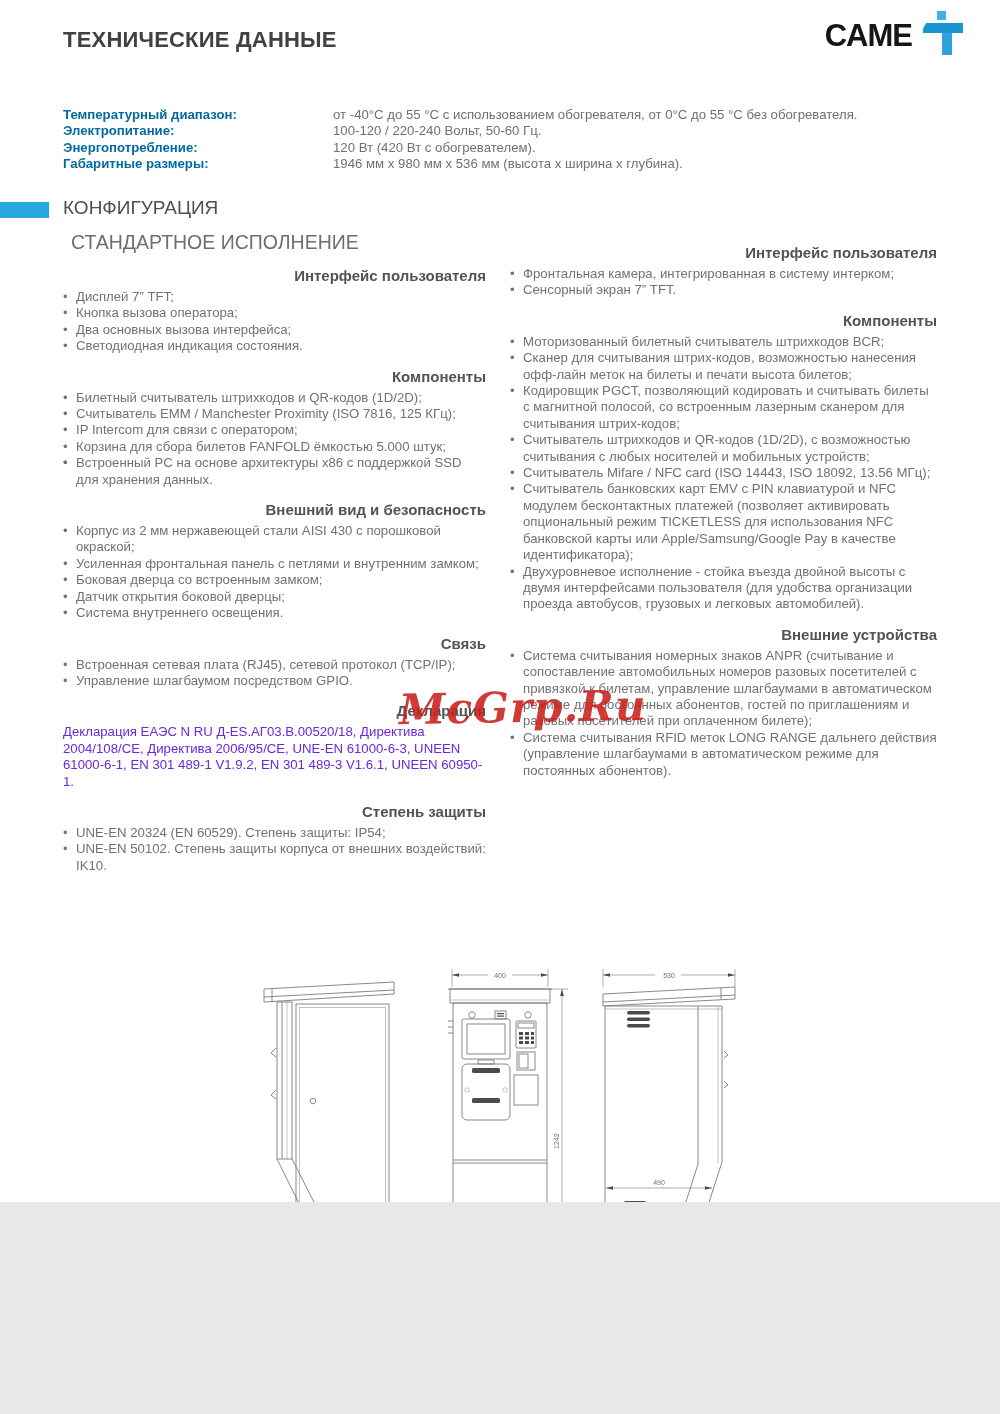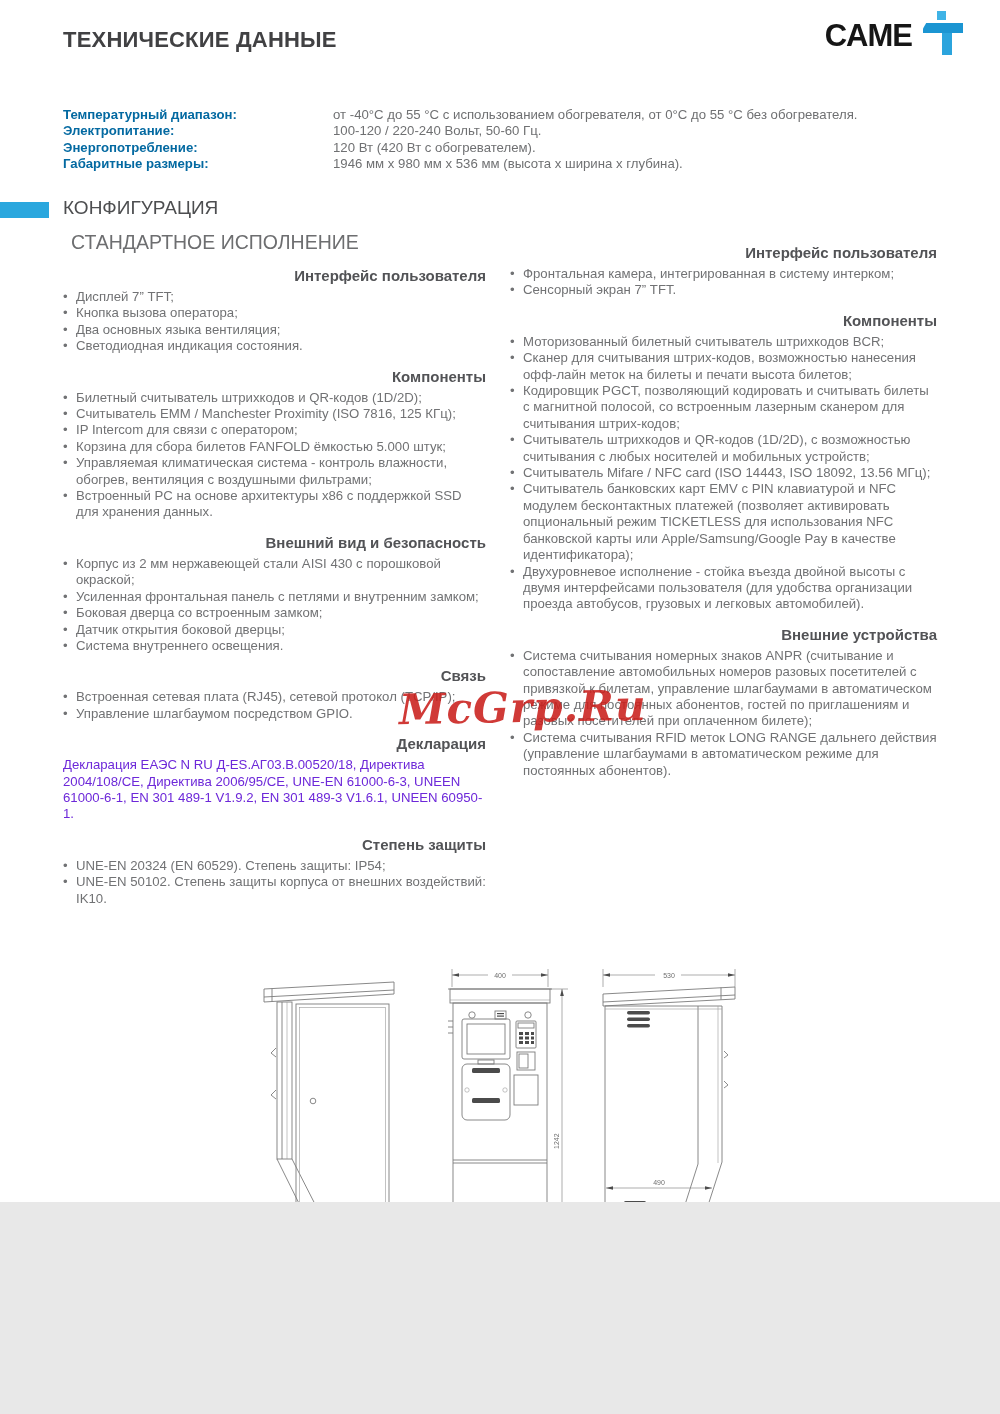--- a/index.html
+++ b/index.html
@@ -88,30 +88,30 @@
   <div class="accent-bar"></div>
   <div class="config-title">КОНФИГУРАЦИЯ</div>
 
   <div class="col col-left">
     <h2 class="col-title">СТАНДАРТНОЕ ИСПОЛНЕНИЕ</h2>
     <div id="groups-left">
         <div class="group">
           <h3 class="group-heading">Интерфейс пользователя</h3>
           <div class="bullet"><span class="dot">•</span><span class="bullet-text">Дисплей 7” TFT;</span></div>
           <div class="bullet"><span class="dot">•</span><span class="bullet-text">Кнопка вызова оператора;</span></div>
-          <div class="bullet"><span class="dot">•</span><span class="bullet-text">Два основных языка вентиляция;</span></div>
+          <div class="bullet"><span class="dot">•</span><span class="bullet-text">Два основных вызова интерфейса;</span></div>
           <div class="bullet"><span class="dot">•</span><span class="bullet-text">Светодиодная индикация состояния.</span></div>
         </div>
         <div class="group">
           <h3 class="group-heading">Компоненты</h3>
           <div class="bullet"><span class="dot">•</span><span class="bullet-text">Билетный считыватель штрихкодов и QR-кодов (1D/2D);</span></div>
           <div class="bullet"><span class="dot">•</span><span class="bullet-text">Считыватель EMM / Manchester Proximity (ISO 7816, 125 КГц);</span></div>
           <div class="bullet"><span class="dot">•</span><span class="bullet-text">IP Intercom для связи с оператором;</span></div>
           <div class="bullet"><span class="dot">•</span><span class="bullet-text">Корзина для сбора билетов FANFOLD ёмкостью 5.000 штук;</span></div>
-          <div class="bullet"><span class="dot">•</span><span class="bullet-text">Управляемая климатическая система - контроль влажности, обогрев, вентиляция с воздушными фильтрами;</span></div>
+          <div class="bullet"><span class="dot">•</span></div>
           <div class="bullet"><span class="dot">•</span><span class="bullet-text">Встроенный PC на основе архитектуры x86 с поддержкой SSD для хранения данных.</span></div>
         </div>
         <div class="group">
           <h3 class="group-heading">Внешний вид и безопасность</h3>
           <div class="bullet"><span class="dot">•</span><span class="bullet-text">Корпус из 2 мм нержавеющей стали AISI 430 с порошковой окраской;</span></div>
           <div class="bullet"><span class="dot">•</span><span class="bullet-text">Усиленная фронтальная панель с петлями и внутренним замком;</span></div>
           <div class="bullet"><span class="dot">•</span><span class="bullet-text">Боковая дверца со встроенным замком;</span></div>
           <div class="bullet"><span class="dot">•</span><span class="bullet-text">Датчик открытия боковой дверцы;</span></div>
           <div class="bullet"><span class="dot">•</span><span class="bullet-text">Система внутреннего освещения.</span></div>
         </div>

